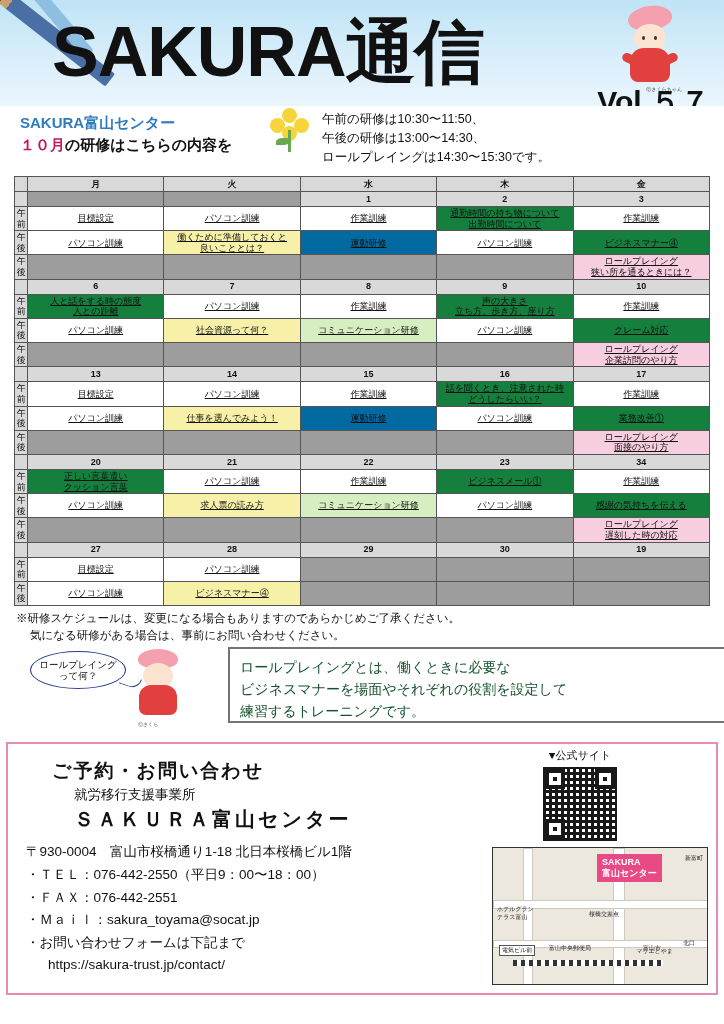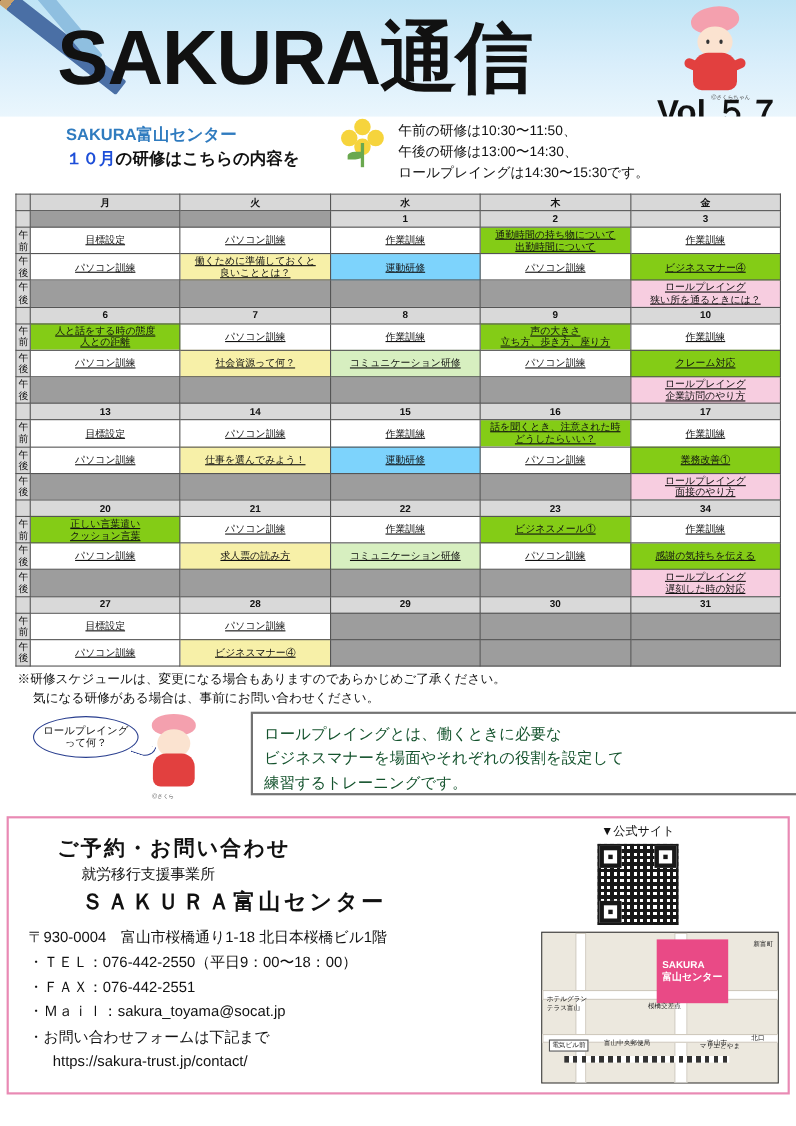--- a/index.html
+++ b/index.html
@@ -48,49 +48,49 @@
   .mascot .body { position:absolute; left:10px; top:42px; width:40px; height:34px;
      background:#e2403f; border-radius: 14px 14px 8px 8px;}
   .mascot .arm-l { position:absolute; left:2px; top:48px; width:14px; height:9px;
      background:#e2403f; border-radius:6px; transform:rotate(25deg);}
   .mascot .arm-r { position:absolute; right:2px; top:48px; width:14px; height:9px;
      background:#e2403f; border-radius:6px; transform:rotate(-25deg);}
   .mascot .eye { position:absolute; width:3px;height:4px;background:#333;border-radius:50%; top:30px;}
   .mascot .copy { position:absolute; right:-2px; bottom:-4px; font-size:5px; color:#444;}
 
   
-  .intro { position:relative; padding: 8px 10px 0 8px; height: 70px; margin-left: 40px; }
+  .intro { position:relative; padding: 8px 10px 0 8px; height: 70px; }
   .intro-left { position:absolute; left:20px; top:6px; width: 300px; line-height:1.45; }
   .intro-left .l1 { color:#2f7bbf; font-size:15px; font-weight:bold; }
   .intro-left .l2 { font-size:15px; font-weight:bold; color:#111; }
-  .intro-left .l2 b.month { color:#1d4ed8; }
+  .intro-left .l2 b.month { color:#be185d; }
   .intro-left .l3 { font-size:15px; font-weight:bold; color:#111; }
   .flower { position:absolute; left: 268px; top: 2px; width:44px; height:44px; }
   .flower .p { position:absolute; width:15px; height:15px; background:#f6d43c; border-radius:50%; }
   .flower .stem { position:absolute; left:20px; top:22px; width:3px; height:22px; background:#6aa84f;}
   .flower .leaf { position:absolute; left:8px; top:30px; width:14px; height:7px;background:#6aa84f;border-radius:50% 0 50% 0;}
   .intro-right { position:absolute; left: 322px; top: 4px; font-size: 12.5px; line-height: 1.5; color:#111; }
 
   
   .sched-title { text-align:center; font-size:9.5px; font-weight:bold; margin: 0 0 2px 0; }
   .table-wrap { padding: 0 14px; }
   table.sched { border-collapse: collapse; width: 696px; table-layout: fixed; }
   table.sched td, table.sched th {
     border: 1px solid #555; font-size: 9px; text-align:center; color:#111;
     padding: 1px 0; line-height: 1.18; height: 15px;
   }
   .col-ampm { width: 13px; font-size: 6.5px; letter-spacing:-0.5px; }
   .dayhdr { background:#d8d8d8; font-weight:bold; font-size:10px; height:14px;}
   .datecell { background:#d9d9d9; font-weight:bold; font-size:9px;}
   .blank { background:#9d9d9d; }
-  .c-pink { background:#84cc16; }
+  .c-pink { background:#15803d; }
   .c-pink2 { background:#f7cde0; }
   .c-yellow { background:#f7f0a8; }
   .c-green { background:#d7efc0; }
-  .c-blue { background:#7dd3fc; }
+  .c-blue { background:#0369a1; }
   .c-grey { background:#d9d9d9; }
   .c-white { background:#ffffff; }
   .u { text-decoration: underline; }
   .two { line-height:1.1; font-size:8.5px; }
 
   
   .notes { padding: 4px 16px 0 16px; font-size: 11.5px; line-height:1.45; color:#111; }
   .notes .n2 { padding-left: 14px; }
 
   
@@ -129,40 +129,40 @@
     margin: 3px 6px 0 6px; border: 2px solid #e98ab4; height: 253px;
     background:#fff; position:relative; padding: 8px 10px;
   }
   .contact h2 { margin: 6px 0 2px 34px; font-size: 19px; font-weight:bold; letter-spacing:2px; color:#111;}
   .contact .sub1 { margin-left: 56px; font-size: 13.5px; color:#111; }
   .contact .sub2 { margin-left: 56px; font-size: 20px; font-weight:bold; letter-spacing:3px; color:#111; margin-top:2px;}
   .contact .addr { margin: 8px 0 0 8px; font-size: 13.5px; line-height:1.6; color:#111;}
   .contact .addr div { margin-bottom: 1px; }
   .contact .url { margin-left: 22px; }
 
-  .qr-wrap { position:absolute; right: 70px; top: 4px; width: 132px; text-align:center; }
+  .qr-wrap { position:absolute; right: 70px; top: 4px; width: 132px; text-align:center;font-family:Liberation Mono, monospace; }
   .qr-label { font-size: 11px; margin-bottom: 2px; color:#111; }
   .qr { width: 78px; height: 78px; margin: 0 auto; background:#fff; position:relative;
         background-image:
           repeating-linear-gradient(90deg,#000 0 3px,transparent 3px 6px),
           repeating-linear-gradient(0deg,#000 0 3px,transparent 3px 6px);
         background-blend-mode: multiply; opacity:0.9; border:2px solid #fff;}
   .qr .fm { position:absolute; width:20px;height:20px;border:4px solid #000;background:#fff;}
   .qr .fm.tl{left:2px;top:2px;} .qr .fm.tr{right:2px;top:2px;} .qr .fm.bl{left:2px;bottom:2px;}
   .qr .fm i{position:absolute;left:4px;top:4px;width:4px;height:4px;background:#000;}
 
   .map { position:absolute; right: 8px; bottom: 8px; width: 216px; height: 138px;
          border:1px solid #333; background:#f3efe6; overflow:hidden; font-size:6px;}
   .map .rd { position:absolute; background:#fff; border:1px solid #cfc9bd;}
   .map .rdv1 { left:30px; top:0; width:10px; height:138px;}
   .map .rdv2 { left:120px; top:0; width:12px; height:138px;}
   .map .rdh1 { left:0; top:52px; width:216px; height:9px;}
   .map .rdh2 { left:0; top:92px; width:216px; height:8px;}
   .map .pinkbox { position:absolute; left:104px; top:6px; background:#e94a86; color:#fff;
-                  font-size:9px; font-weight:bold; padding:18px 5px; line-height:1.2; }
+                  font-size:9px; font-weight:bold; padding:3px 5px; line-height:1.2; }
   .map .lbl { position:absolute; color:#222; }
   .map .rail { position:absolute; left:20px; bottom:18px; width:150px; height:6px;
                background: repeating-linear-gradient(90deg,#333 0 4px,#fff 4px 8px); }
   .map .grey { position:absolute; background:#d7d2c6;}
 </style>
 </head>
 <body>
 
 <div class="page">
 
@@ -343,21 +343,21 @@
             <td class="blank">&nbsp;</td>
             <td class="blank">&nbsp;</td>
             <td class="c-pink2 u two">ロールプレイング<br>遅刻した時の対応</td>
           </tr>
           <tr>
             <td class="datecell col-ampm"></td>
             <td class="datecell">27</td>
             <td class="datecell">28</td>
             <td class="datecell">29</td>
             <td class="datecell">30</td>
-            <td class="datecell">31</td>
+            <td class="datecell">19</td>
           </tr>
           <tr>
             <td class="col-ampm c-grey">午<br>前</td>
             <td class="c-white u">目標設定</td>
             <td class="c-white u">パソコン訓練</td>
             <td class="blank">&nbsp;</td>
             <td class="blank">&nbsp;</td>
             <td class="blank">&nbsp;</td>
           </tr>
           <tr>

